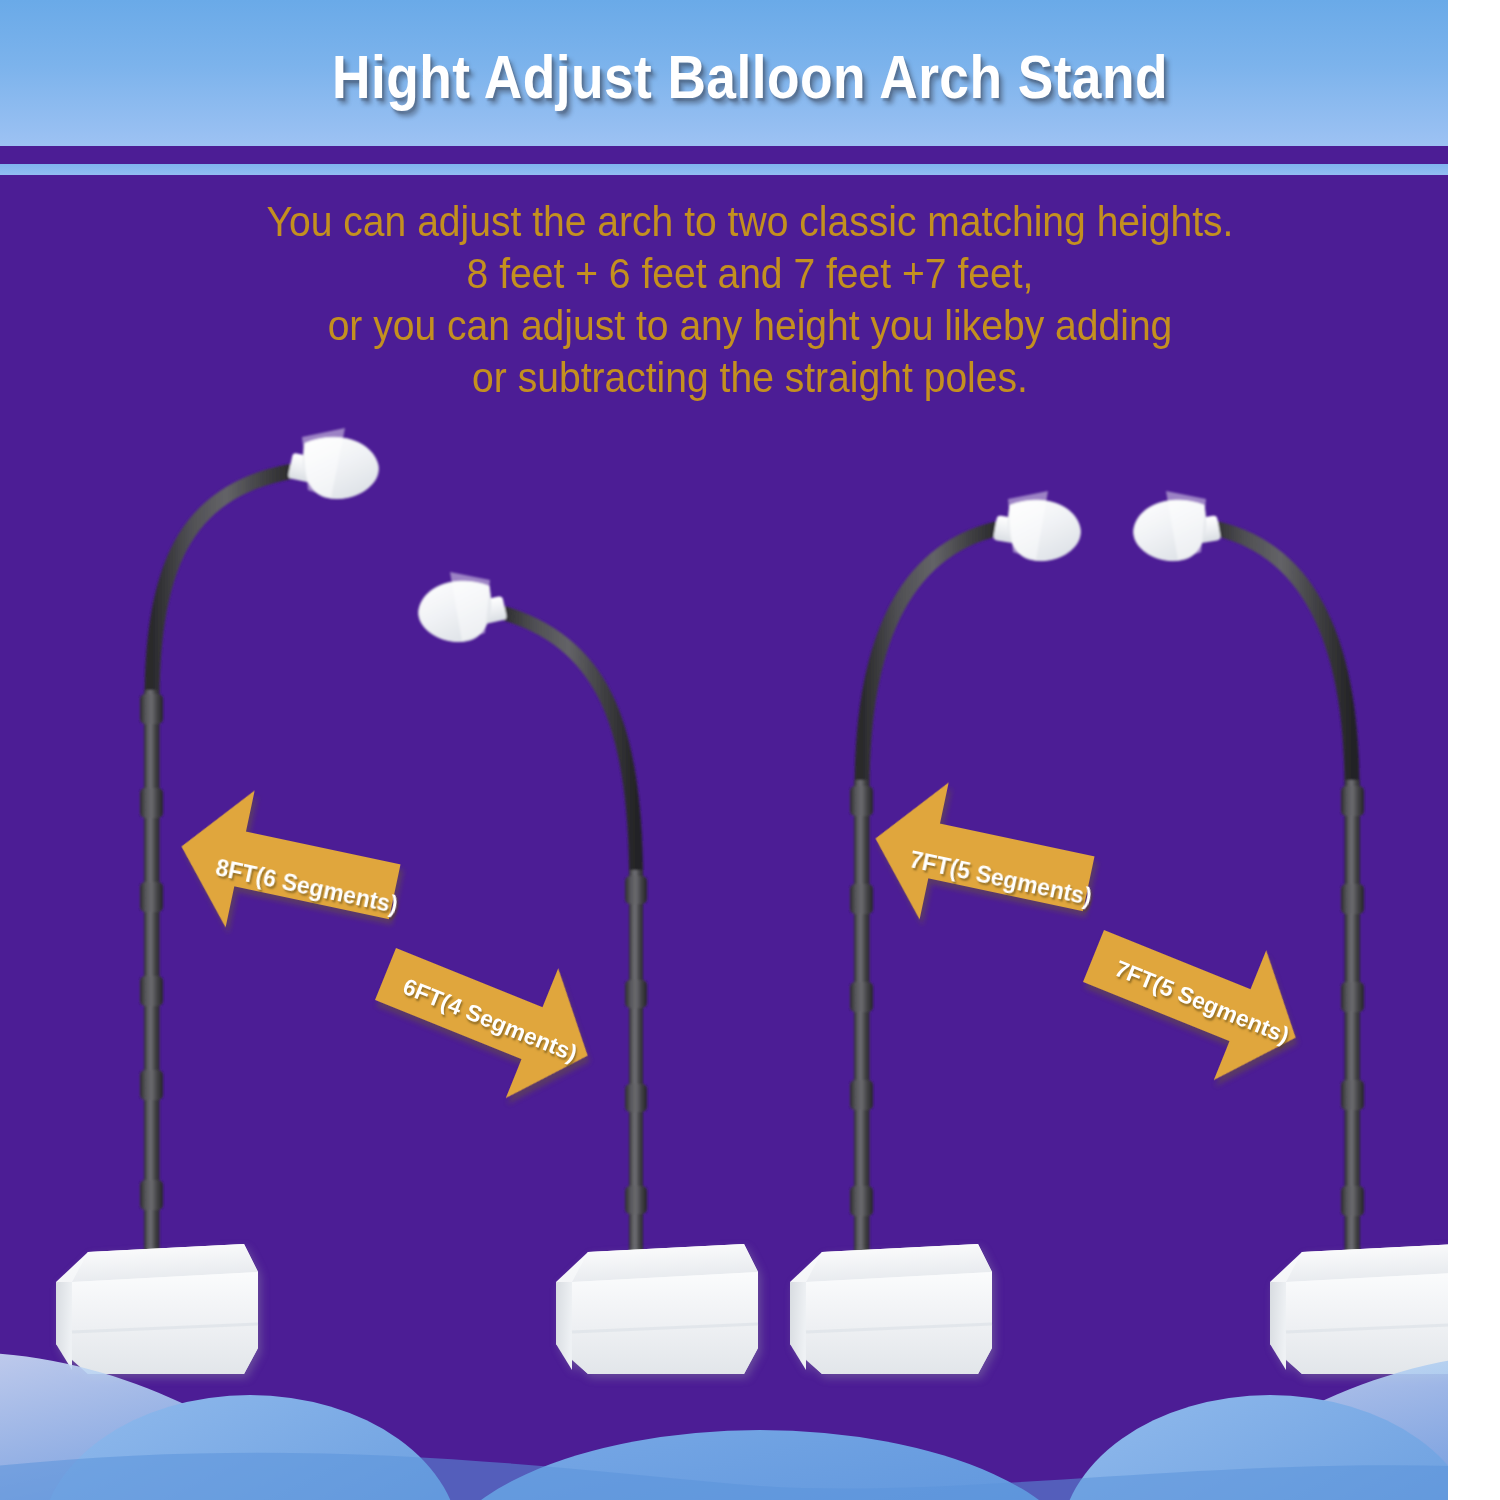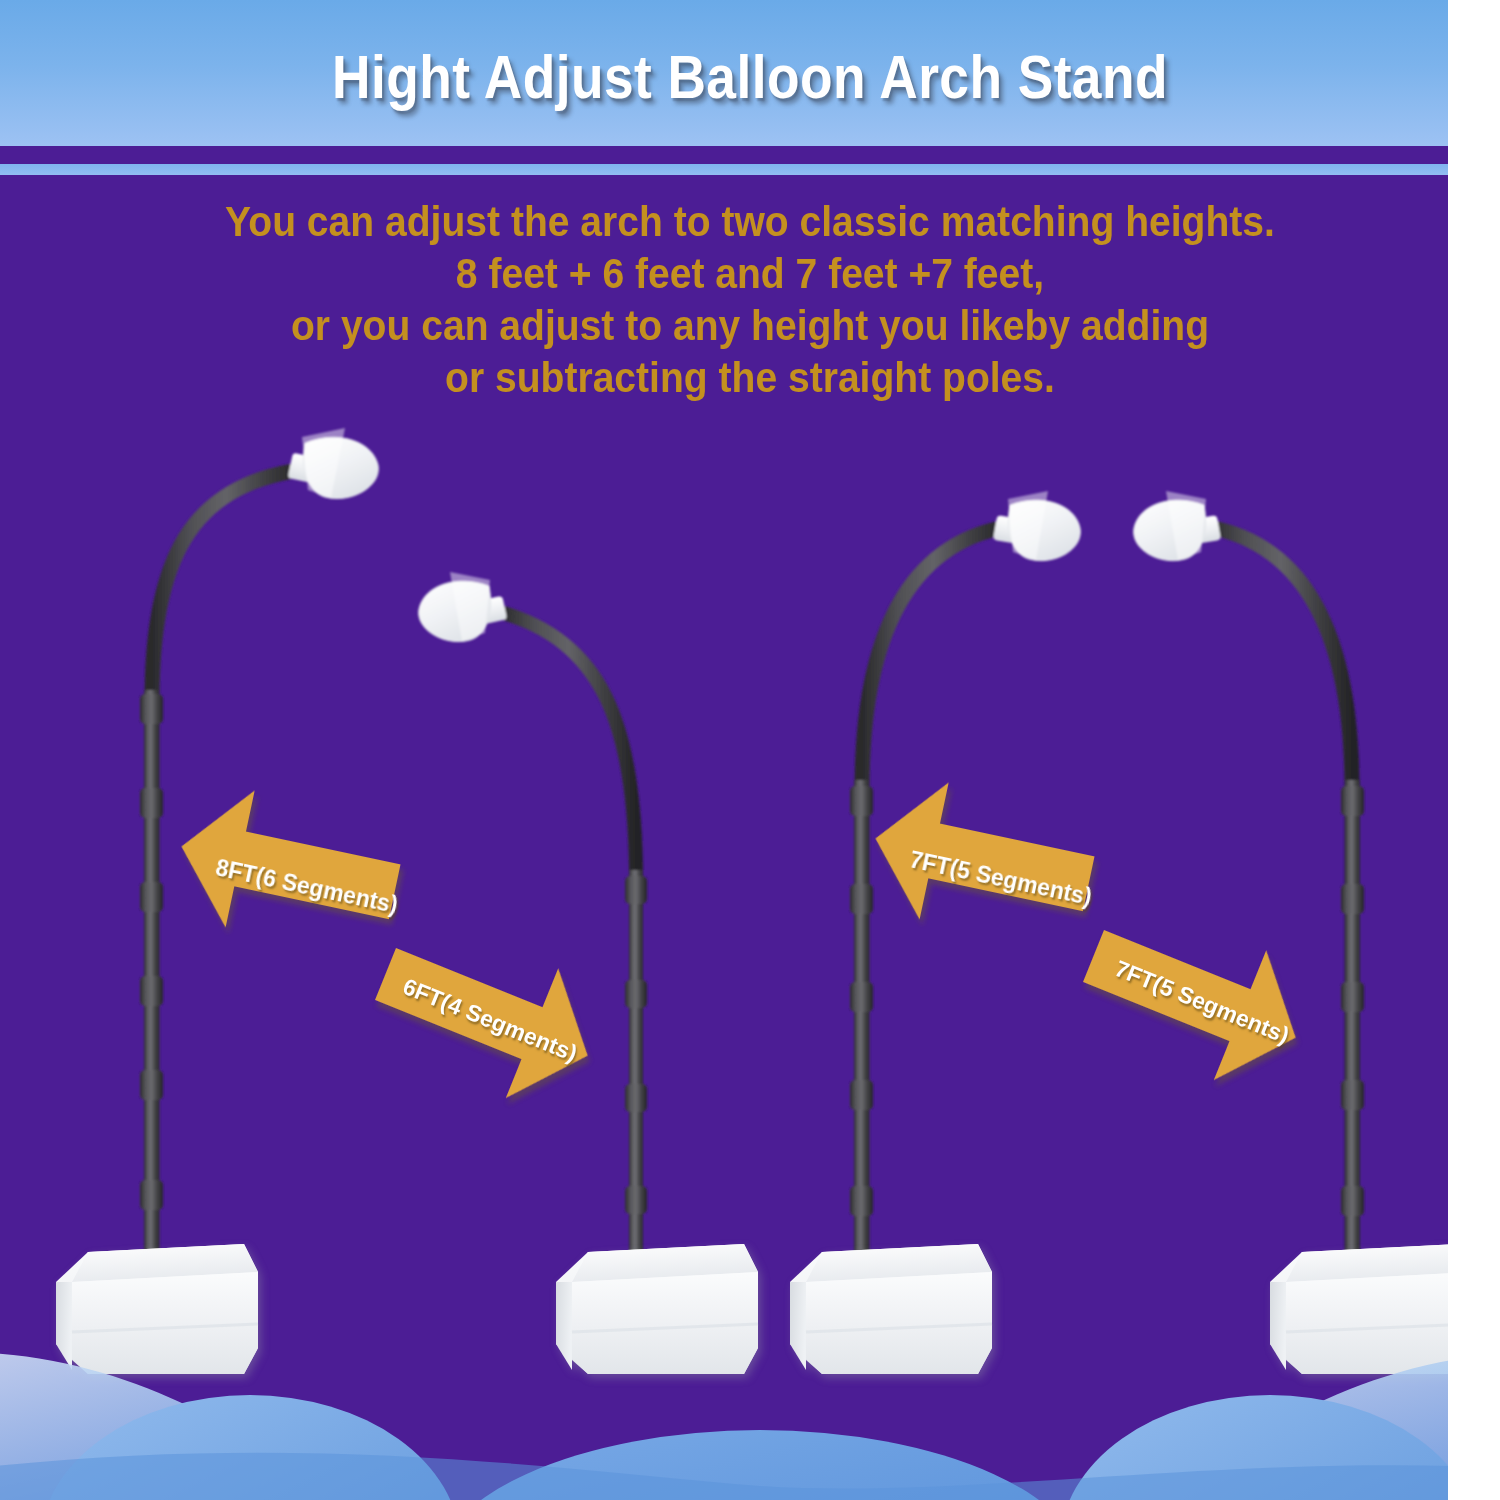--- a/index.html
+++ b/index.html
@@ -37,21 +37,21 @@
     position:absolute;left:0;top:164px;width:1500px;height:11px;
     background:linear-gradient(180deg,#7fb4ef 0%,#93bdf2 100%);
   }
 
   
   .intro{
     position:absolute;left:0;top:196px;width:1500px;
     text-align:center;
     color:#c4901f;
     font-family:"Liberation Sans", sans-serif;
-    font-weight:bold;
+    font-weight:normal;
     font-size:42px;
     line-height:52px;
     letter-spacing:0px;
   }
   .intro .ln{display:block;transform:scaleX(0.93);transform-origin:center center;white-space:nowrap;}
   .svgwrap{position:absolute;left:0;top:0;}
   .arrow-label{
     position:absolute;
     color:#ffffff;
     font-family:"Liberation Sans", sans-serif;

